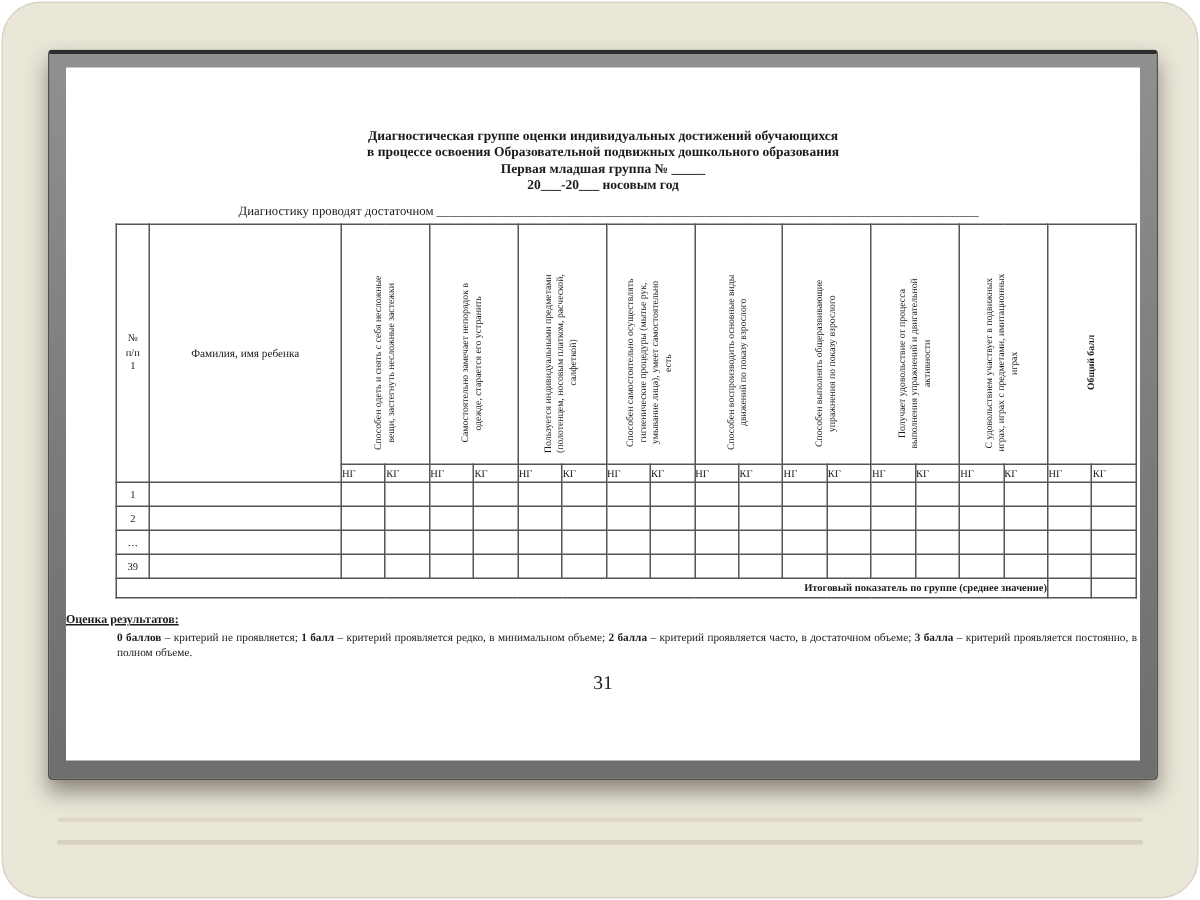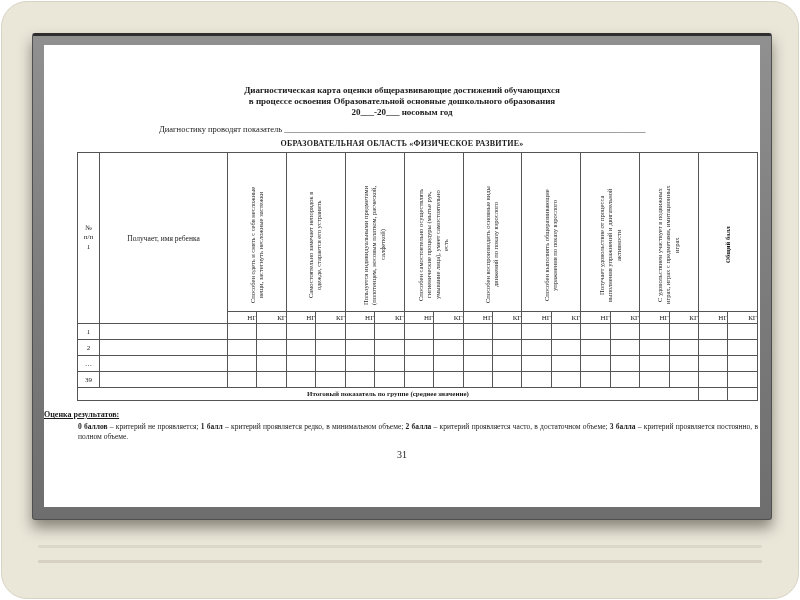--- a/index.html
+++ b/index.html
@@ -47,57 +47,57 @@
   th.corner { font-size: 7px; white-space: pre-line; line-height: 1.35; vertical-align: middle; text-align: center; }
   th.name-h { font-size: 7.5px; vertical-align: middle; text-align: center; }
   th.vert   { height: 148px; vertical-align: bottom; text-align: center; padding-bottom: 2px; }
   .vtext {
     display: inline-block;
     writing-mode: vertical-rl;
     transform: rotate(180deg);
     font-size: 6.5px; line-height: 1.3; height: 120px;
   }
   .bold { font-weight: bold; margin-top: 32px; }
-  th.sub { height: 12px; font-size: 7px; text-align: right; }
+  th.sub { height: 12px; font-size: 7px; text-align: left; }
   tbody td { height: 16px; font-size: 7px; text-align: center; }
-  tfoot td { height: 13px; font-size: 7px; text-align: center; }
+  tfoot td { height: 13px; font-size: 7px; text-align: right; }
   td.footer-cell { font-weight: bold; }
 
   .eval-heading { margin-top: 9px; text-align: left; font-size: 8px; font-weight: bold; text-decoration: underline; }
   .eval-text { margin: 3px 2px 0 34px; width: 680px; font-size: 7.5px; line-height: 1.35; text-align: justify; }
-  .page-num { margin-top: 7px; text-align: center; font-size: 10px; }
+  .page-num { margin-top: 7px; text-align: center; font-size: 13px; }
 </style>
 </head>
 <body>
 
 <div class="card">
   <div class="frame">
     <div class="screen">
       <div class="doc">
 
-        <div class="title-line">Диагностическая карта оценки общеразвивающие достижений обучающихся</div>
-        <div class="title-line">в процессе освоения Образовательной основные дошкольного образования</div>
+        <div class="title-line">Диагностическая группе оценки индивидуальных достижений обучающихся</div>
+        <div class="title-line">в процессе освоения Образовательной подвижных дошкольного образования</div>
+        <div class="title-line">Первая младшая группа № _____</div>
         <div class="title-line">20___-20___ носовым год</div>
 
-        <div class="conductors">Диагностику проводят показатель _____________________________________________________________________________________</div>
-
-        <div class="section-title">ОБРАЗОВАТЕЛЬНАЯ ОБЛАСТЬ «ФИЗИЧЕСКОЕ РАЗВИТИЕ»</div>
+        <div class="conductors">Диагностику проводят достаточном _____________________________________________________________________________________</div>
+
 
         <table class="diag">
           <colgroup>
             <col class="num-col">
             <col class="name-col">
             <col class="score-col" span="18">
           </colgroup>
           <thead>
             <tr>
               <th class="corner" rowspan="2">№
 п/п
 1</th>
-              <th class="name-h" rowspan="2">Получает, имя ребенка</th>
+              <th class="name-h" rowspan="2">Фамилия, имя ребенка</th>
               <th class="vert" colspan="2"><span class="vtext">Способен одеть и снять с себя несложные вещи, застегнуть несложные застежки</span></th>
               <th class="vert" colspan="2"><span class="vtext">Самостоятельно замечает непорядок в одежде, старается его устранить</span></th>
               <th class="vert" colspan="2"><span class="vtext">Пользуется индивидуальными предметами (полотенцем, носовым платком, расческой, салфеткой)</span></th>
               <th class="vert" colspan="2"><span class="vtext">Способен самостоятельно осуществлять гигиенические процедуры (мытье рук, умывание лица), умеет самостоятельно есть</span></th>
               <th class="vert" colspan="2"><span class="vtext">Способен воспроизводить основные виды движений по показу взрослого</span></th>
               <th class="vert" colspan="2"><span class="vtext">Способен выполнять общеразвивающие упражнения по показу взрослого</span></th>
               <th class="vert" colspan="2"><span class="vtext">Получает удовольствие от процесса выполнения упражнений и двигательной активности</span></th>
               <th class="vert" colspan="2"><span class="vtext">С удовольствием участвует в подвижных играх, играх с предметами, имитационных играх</span></th>
               <th class="vert" colspan="2"><span class="vtext bold">Общий балл</span></th>
             </tr>

